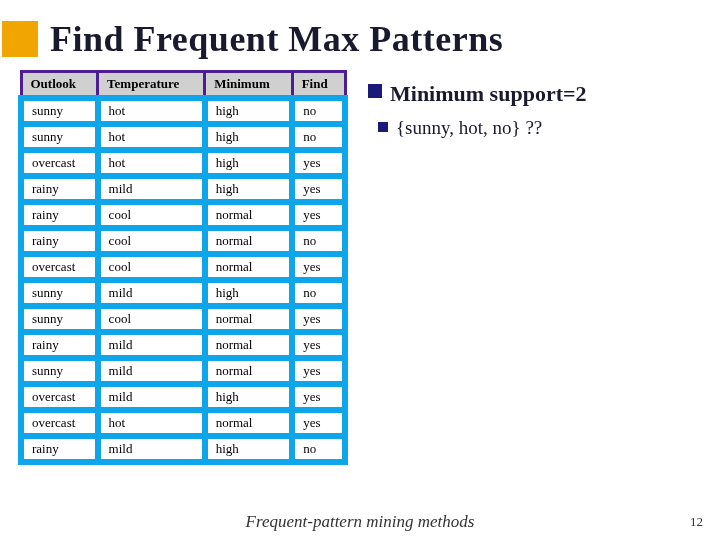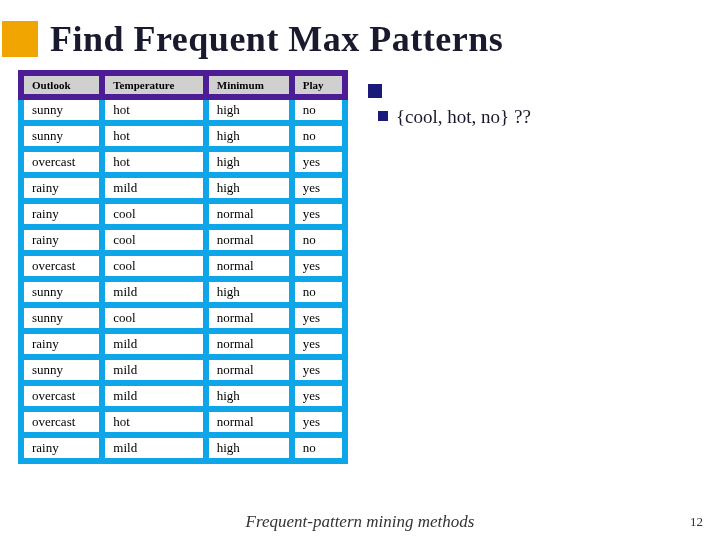--- a/index.html
+++ b/index.html
@@ -43,25 +43,25 @@
     .table-container {
       flex: 0 0 auto;
     }
     table {
       border-collapse: collapse;
       font-size: 13px;
       min-width: 330px;
     }
     th {
       background: #d0d0d0;
-      border: 6px solid #4c1d95;
+      border: 3px solid #4c1d95;
       padding: 3px 8px;
       font-weight: bold;
       text-align: left;
-      font-size: 11px;
+      font-size: 13px;
     }
     td {
       border: 6px solid #0ea5e9;
       padding: 2px 8px;
       font-size: 13px;
       background: white;
     }
 
     
     .right-panel {
@@ -141,21 +141,21 @@
 <div class="main-content">
 
   <div class="table-container">
     <table>
       <thead>
         <tr>
 
         <th>Outlook</th>
             <th>Temperature</th>
             <th>Minimum</th>
-            <th>Play</th>
+            <th>Find</th>
           </tr>
       </thead>
       <tbody>
 
       <tr>
             <td>sunny</td>
             <td>hot</td>
             <td>high</td>
             <td>no</td>
           </tr>
@@ -237,24 +237,25 @@
             <td>high</td>
             <td>no</td>
           </tr>
         </tbody>
     </table>
   </div>
 
   <div class="right-panel">
     <div class="bullet-item">
       <div class="bullet-square"></div>
+      <span class="bullet-text">Minimum support=2</span>
     </div>
     <div class="sub-bullet-item">
       <div class="sub-bullet-square"></div>
-      <span class="sub-bullet-text">{cool, hot, no} ??</span>
+      <span class="sub-bullet-text">{sunny, hot, no} ??</span>
     </div>
   </div>
 </div>
 
 <div class="footer">
   <span class="footer-text">Frequent-pattern mining methods</span>
   <span class="footer-page">12</span>
 </div>
 
 </body></html>

